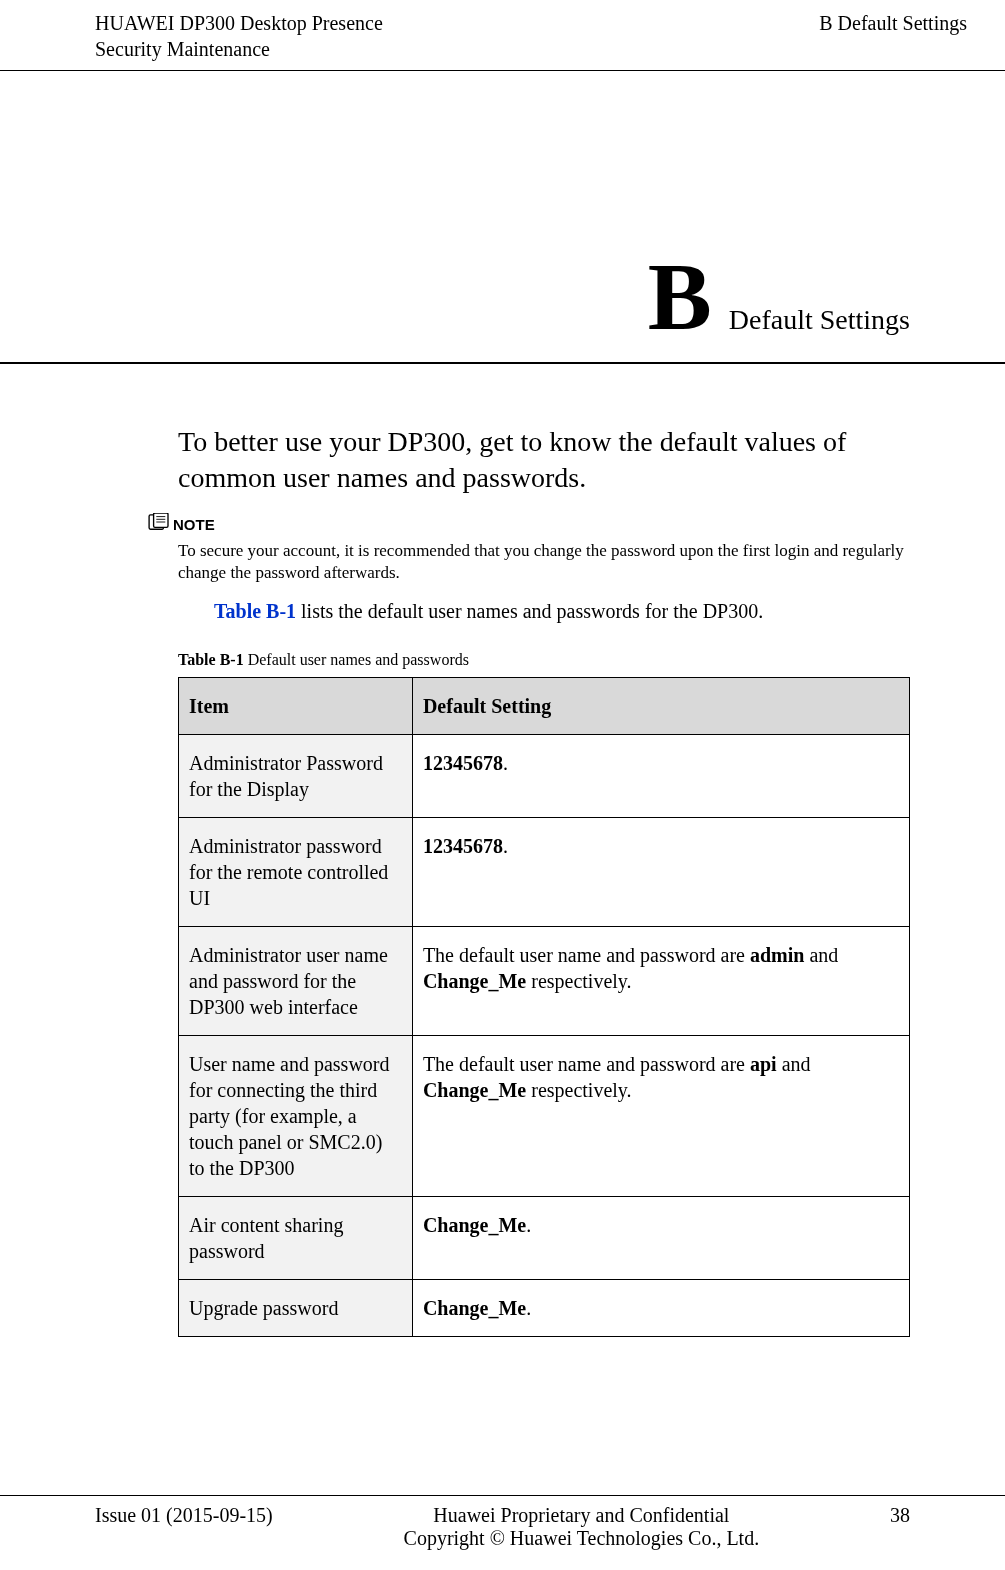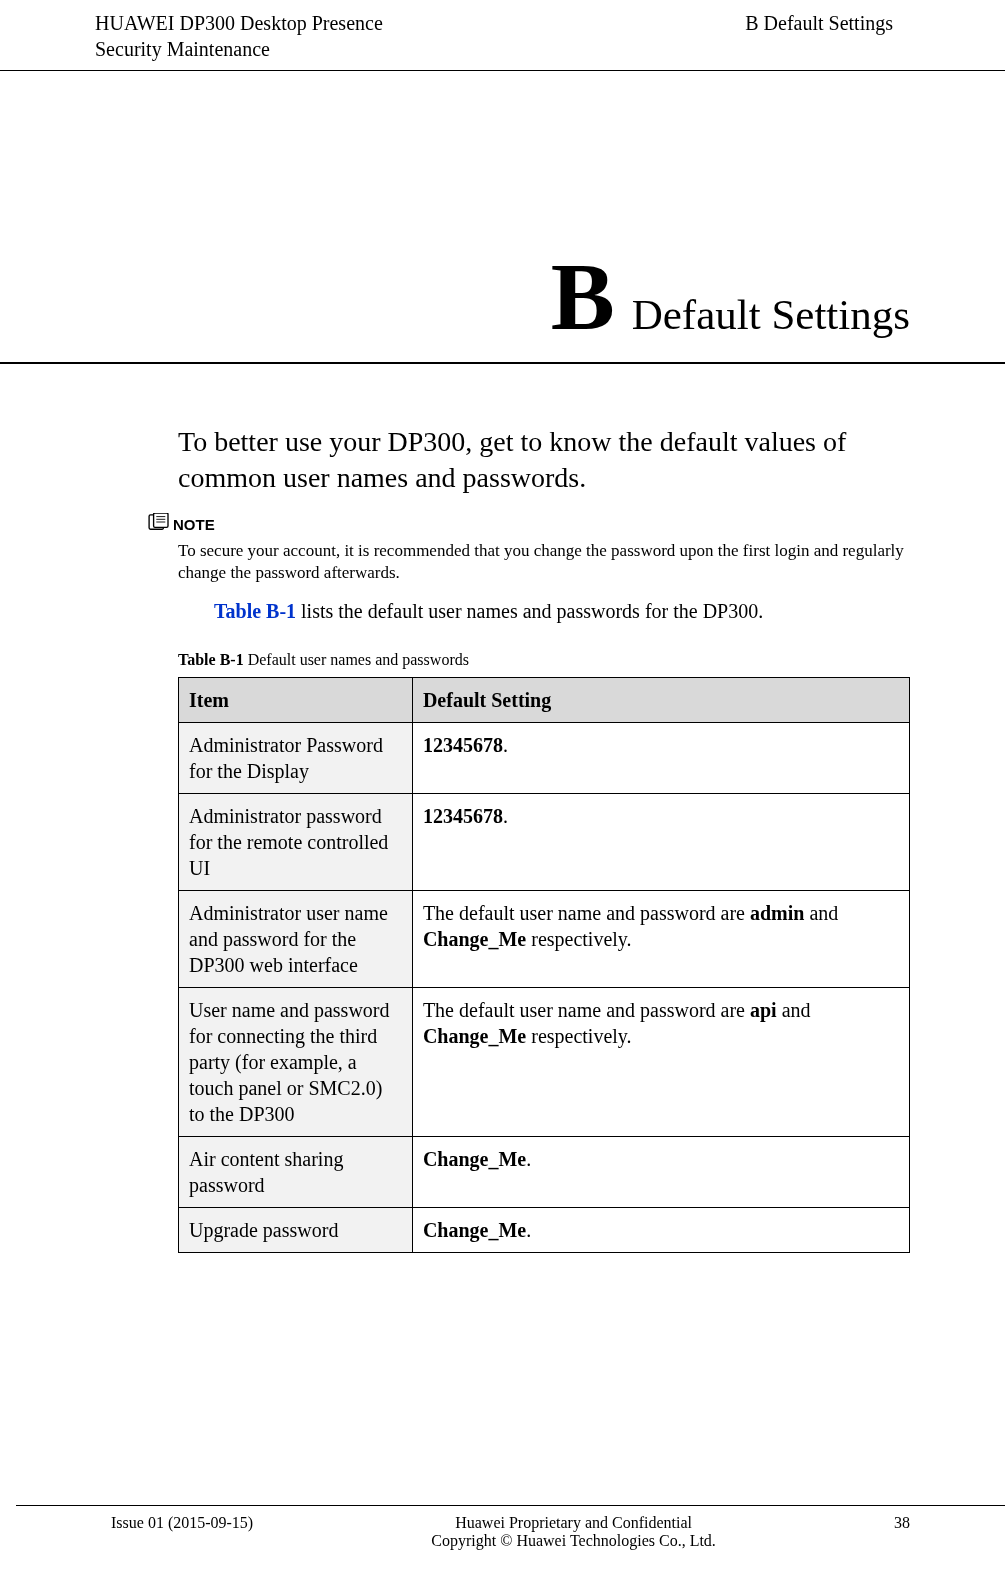--- a/index.html
+++ b/index.html
@@ -10,41 +10,41 @@
       background: #fff;
       width: 1005px;
       height: 1570px;
       position: relative;
       padding: 0;
     }
     .header {
       display: flex;
       justify-content: space-between;
       align-items: flex-start;
-      padding: 10px 112px 8px 95px;
+      padding: 10px 38px 8px 95px;
       border-bottom: 1px solid #000;
     }
     .header-left { text-align: left; }
     .header-right { text-align: right; }
     .header-line { font-size: 20px; line-height: 1.3; }
     .chapter-heading {
       text-align: right;
       padding: 170px 95px 10px 95px;
       font-family: "Times New Roman", Times, serif;
       border-bottom: 2px solid #000;
       margin-bottom: 60px;
     }
     .chapter-letter {
       font-size: 96px;
       font-weight: bold;
       display: inline-block;
       vertical-align: baseline;
     }
     .chapter-title {
-      font-size: 43px;
+      font-size: 28px;
       display: inline-block;
       vertical-align: baseline;
       margin-left: 12px;
     }
     .content {
       padding: 0 95px 0 178px;
     }
     .intro-para {
       font-size: 28px;
       margin-bottom: 16px;
@@ -86,41 +86,41 @@
       line-height: 1.3;
     }
     .bold { font-weight: bold; }
     table.defaults {
       border-collapse: collapse;
       width: 100%;
       font-size: 20px;
     }
     table.defaults th, table.defaults td {
       border: 1.5px solid #000;
-      padding: 9px 10px;
+      padding: 15px 10px;
       vertical-align: top;
       text-align: left;
       line-height: 1.3;
     }
     table.defaults th {
       background: #d9d9d9;
       font-weight: bold;
     }
     table.defaults td.item-col { background: #f2f2f2; width: 32%; }
     .footer {
       position: absolute;
       bottom: 20px;
-      left: 16px;
+      left: 0;
       right: 0;
       padding: 8px 95px 0 95px;
       border-top: 1px solid #000;
       display: flex;
       justify-content: space-between;
       align-items: flex-start;
-      font-size: 16px;
+      font-size: 20px;
     }
     .footer-center { text-align: center; flex: 1; }
     .footer-left, .footer-right { white-space: nowrap; }
   </style>
 </head>
 <body>
 
 <div class="header">
   <div class="header-left">
     <div class="header-line">HUAWEI DP300 Desktop Presence</div>

